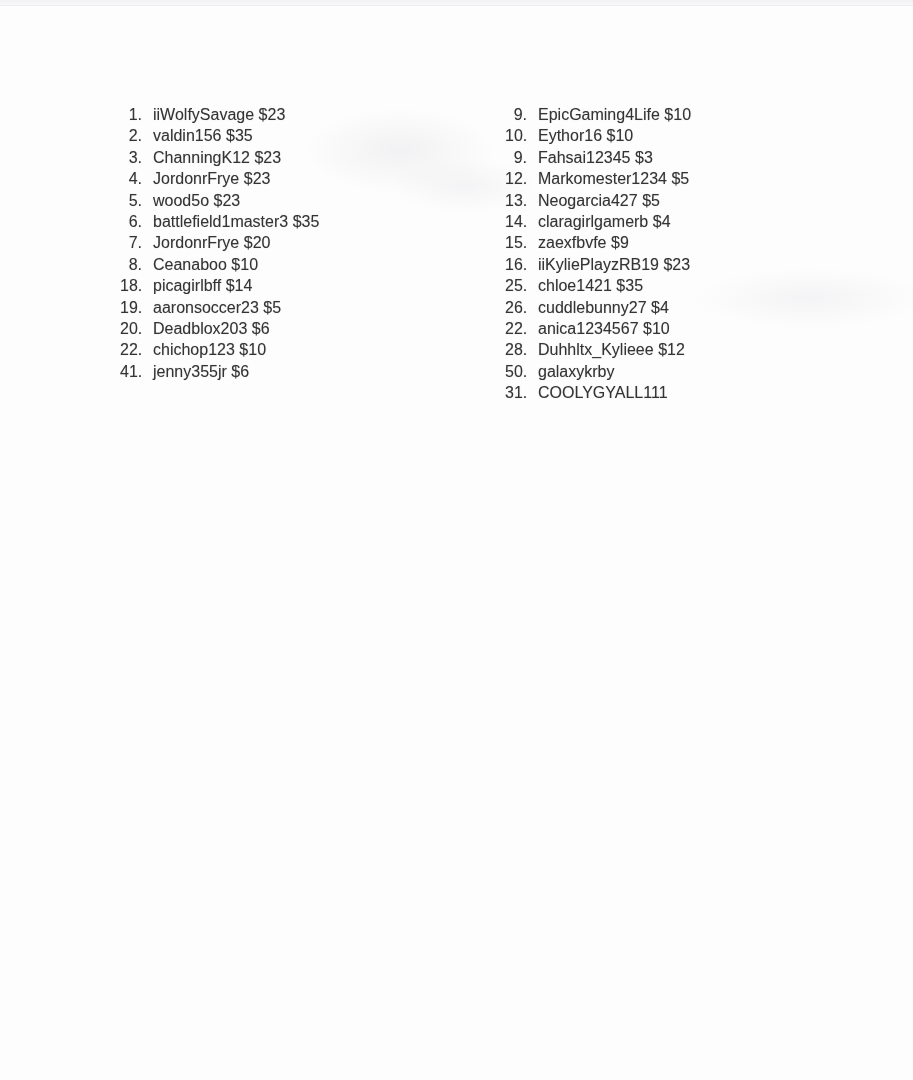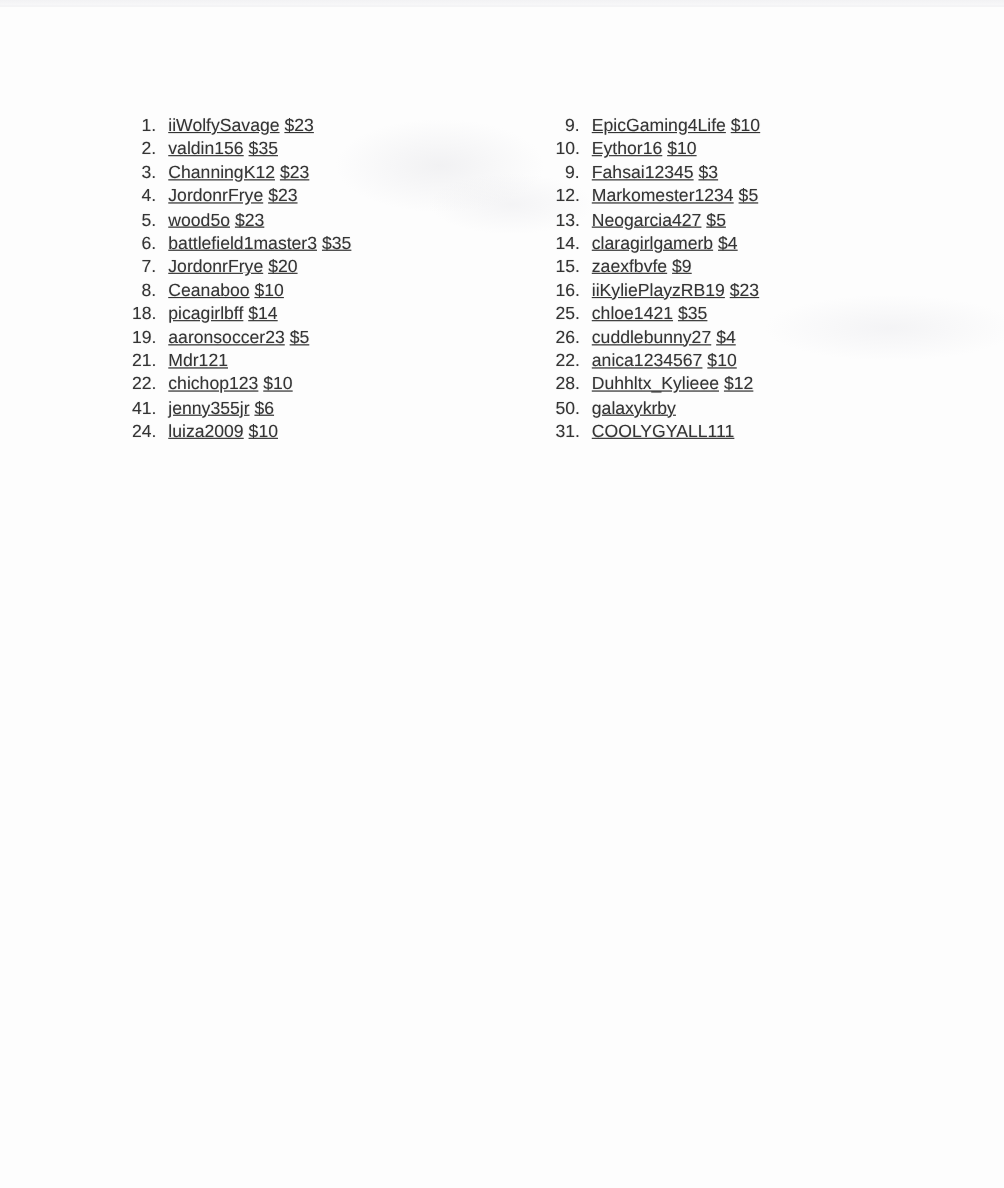--- a/index.html
+++ b/index.html
@@ -56,21 +56,20 @@
     white-space: nowrap;
   }
   .list-row .num {
     display: inline-block;
     width: 22px;
     text-align: right;
     flex: 0 0 auto;
   }
   .list-row .entry {
     margin-left: 11px;
-    text-decoration: underline;
   }
   .list-row .amt:not(:empty) {
     margin-left: 4.5px;
   }
 </style>
 </head>
 <body>
 
 <div class="page">
   <div class="top-strip"></div>
@@ -114,34 +113,30 @@
       </div>
       <div class="list-row">
         <span class="num">18.</span>
         <span class="entry"><span class="uname">picagirlbff</span><span class="amt">$14</span></span>
       </div>
       <div class="list-row">
         <span class="num">19.</span>
         <span class="entry"><span class="uname">aaronsoccer23</span><span class="amt">$5</span></span>
       </div>
       <div class="list-row">
-        <span class="num">21.</span>
-        <span class="entry"><span class="uname">Mdr121</span><span class="amt"></span></span>
+        <span class="num">20.</span>
+        <span class="entry"><span class="uname">Deadblox203</span><span class="amt">$6</span></span>
       </div>
       <div class="list-row">
         <span class="num">22.</span>
         <span class="entry"><span class="uname">chichop123</span><span class="amt">$10</span></span>
       </div>
       <div class="list-row">
         <span class="num">41.</span>
         <span class="entry"><span class="uname">jenny355jr</span><span class="amt">$6</span></span>
-      </div>
-      <div class="list-row">
-        <span class="num">24.</span>
-        <span class="entry"><span class="uname">luiza2009</span><span class="amt">$10</span></span>
       </div>
     </div>
 
   <div class="list-column right">
       <div class="list-row">
         <span class="num">9.</span>
         <span class="entry"><span class="uname">EpicGaming4Life</span><span class="amt">$10</span></span>
       </div>
       <div class="list-row">
         <span class="num">10.</span>

